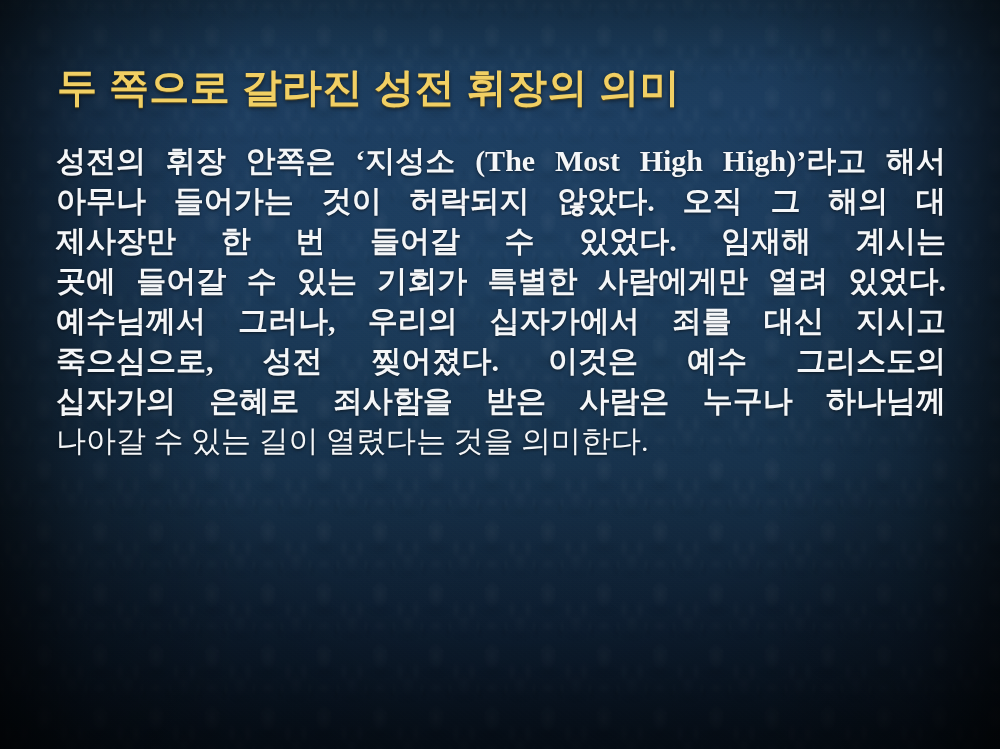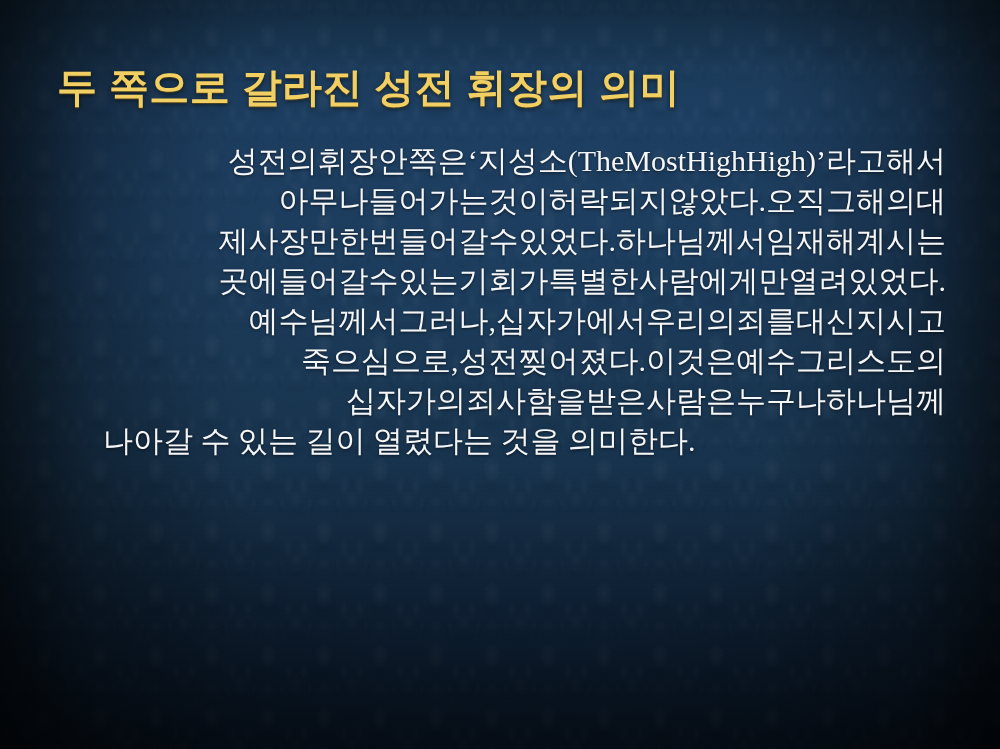--- a/index.html
+++ b/index.html
@@ -151,29 +151,29 @@
     font-family: "Liberation Serif", "DejaVu Serif", serif;
     font-size: 30px;
     line-height: 40px;
     white-space: nowrap;
     text-shadow: 0 1px 3px rgba(0, 0, 0, 0.6);
   }
 
   
   .body-line.justify {
     display: flex;
-    justify-content: flex-end;
+    justify-content: space-between;
     width: 890px;
+    font-weight: bold;
   }
   .body-line.justify > span { white-space: pre; }
 
   .body-line.last {
     display: block;
     width: auto;
-    margin-left: 47px;
   }
 </style>
 </head>
 <body>
 
 <div class="slide">
 
   <div class="bg-base"></div>
   <div class="bg-damask"></div>
   <div class="bg-damask2"></div>
@@ -207,54 +207,54 @@
           <span>해의</span>
           <span>대</span>
         </div>
         <div class="body-line justify">
           <span>제사장만</span>
           <span>한</span>
           <span>번</span>
           <span>들어갈</span>
           <span>수</span>
           <span>있었다.</span>
-          <span>하나님께서</span>
           <span>임재해</span>
           <span>계시는</span>
         </div>
         <div class="body-line justify">
           <span>곳에</span>
           <span>들어갈</span>
           <span>수</span>
           <span>있는</span>
           <span>기회가</span>
           <span>특별한</span>
           <span>사람에게만</span>
           <span>열려</span>
           <span>있었다.</span>
         </div>
         <div class="body-line justify">
           <span>예수님께서</span>
           <span>그러나,</span>
+          <span>우리의</span>
           <span>십자가에서</span>
-          <span>우리의</span>
           <span>죄를</span>
           <span>대신</span>
           <span>지시고</span>
         </div>
         <div class="body-line justify">
           <span>죽으심으로,</span>
           <span>성전</span>
           <span>찢어졌다.</span>
           <span>이것은</span>
           <span>예수</span>
           <span>그리스도의</span>
         </div>
         <div class="body-line justify">
           <span>십자가의</span>
+          <span>은혜로</span>
           <span>죄사함을</span>
           <span>받은</span>
           <span>사람은</span>
           <span>누구나</span>
           <span>하나님께</span>
         </div>
         <div class="body-line last">나아갈 수 있는 길이 열렸다는 것을 의미한다.</div>
       </div>
 
   </div>

